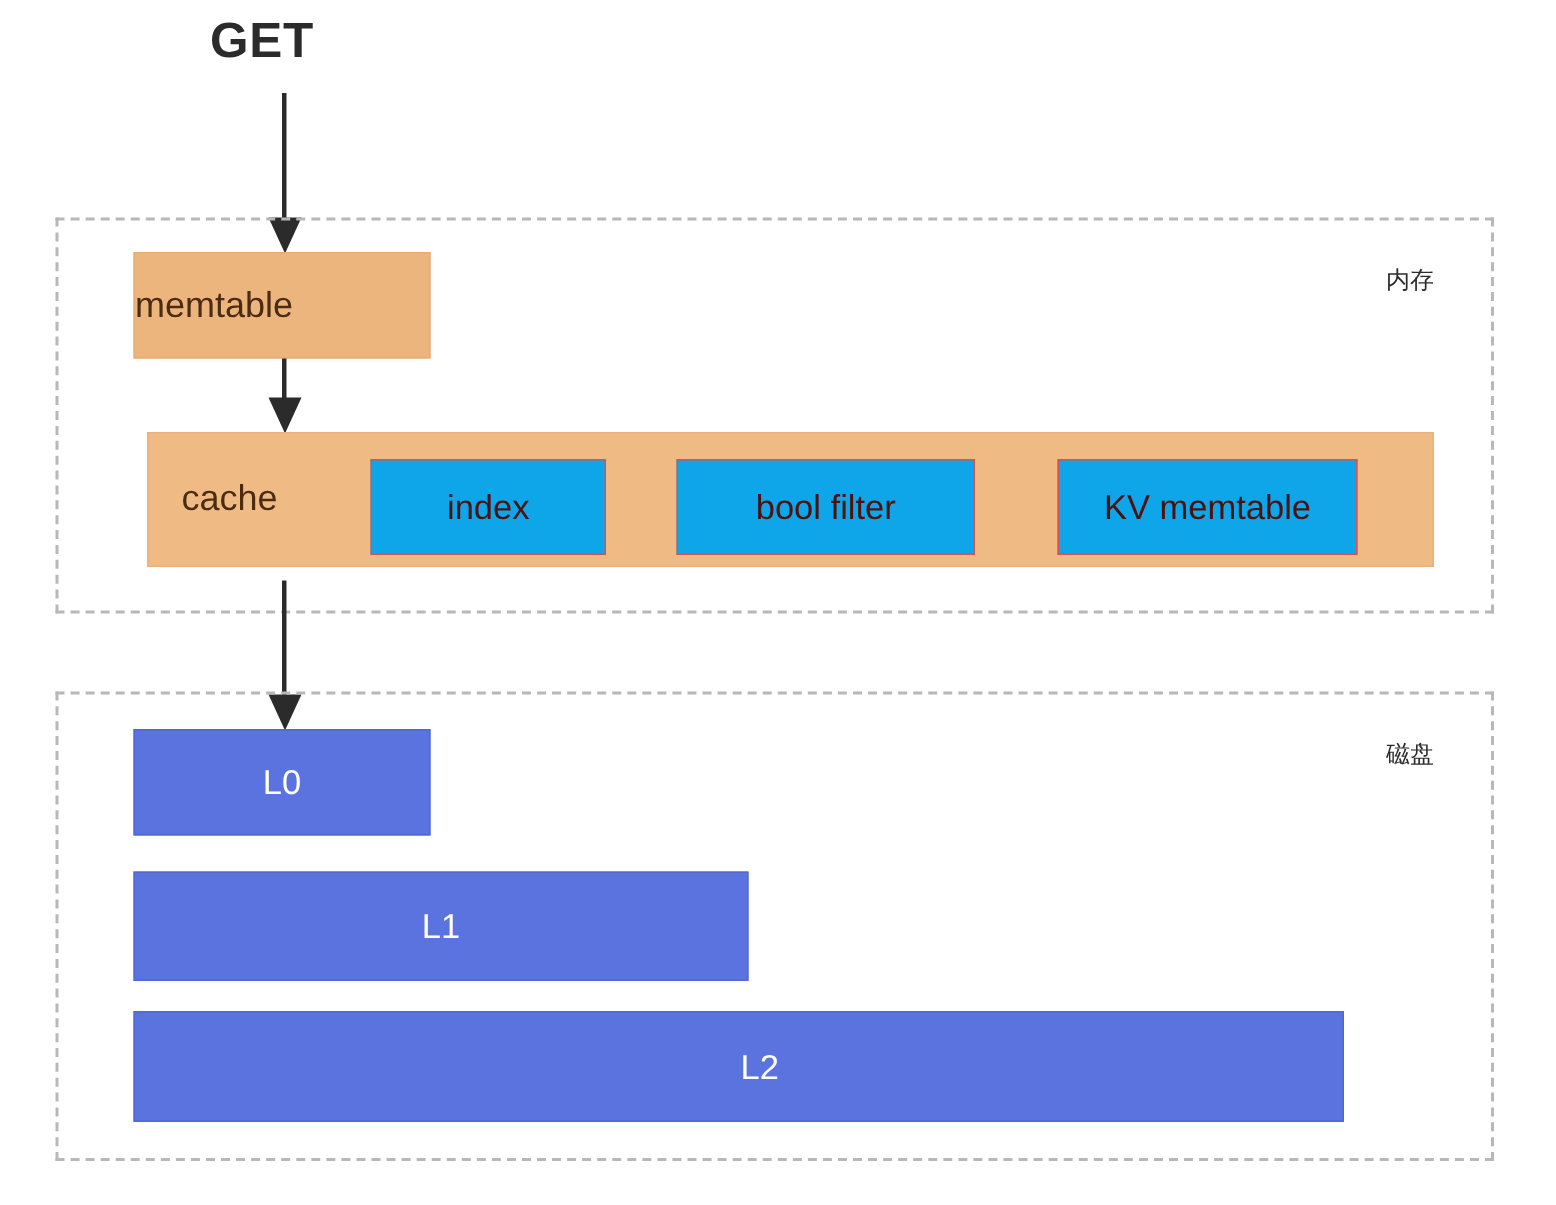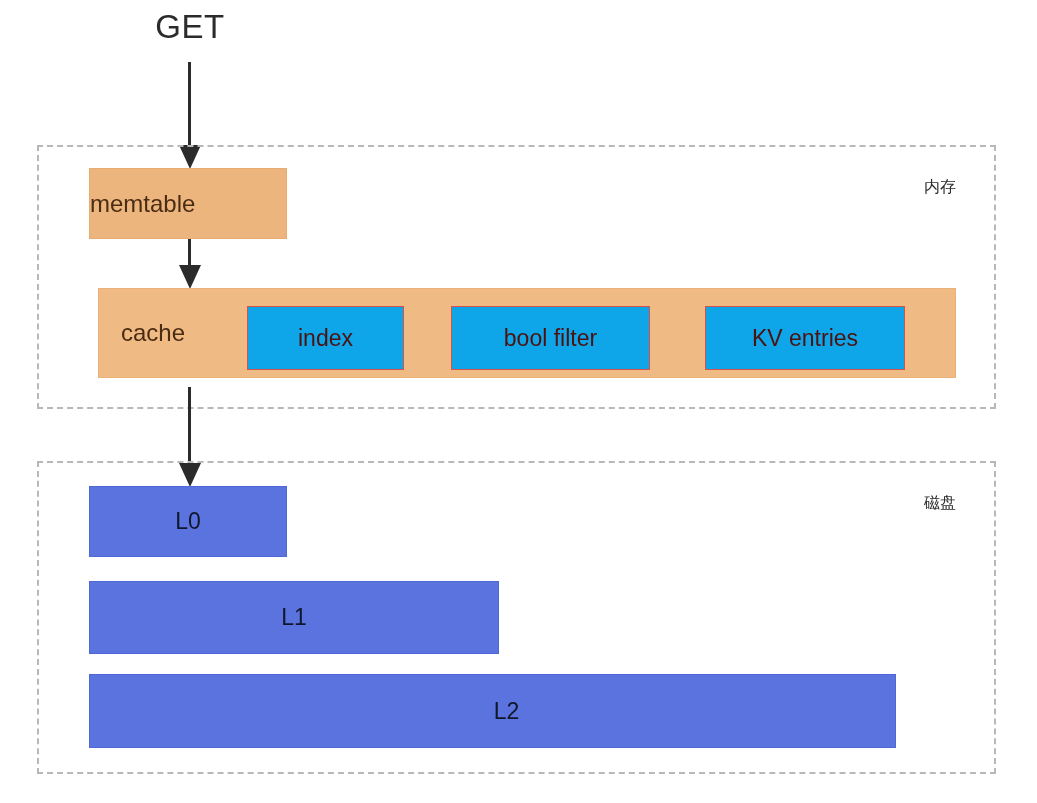--- a/index.html
+++ b/index.html
@@ -17,25 +17,26 @@
     background: #ffffff;
     overflow: hidden;
   }
 
   
   .get-label {
     position: absolute;
     left: 140px;
     top: 10px;
     width: 100px;
-    text-align: center;
+    text-align: left;
     font-size: 33px;
     color: #2b2b2b;
     letter-spacing: 0.5px;
     line-height: 1;
+    font-weight: bold;
   }
 
   
   .region {
     position: absolute;
     border: 2px dashed #b8b8b8;
     box-sizing: border-box;
     background: transparent;
   }
   .region-memory {
@@ -122,21 +123,21 @@
   
   .level-bar {
     position: absolute;
     background: #5B73DE;
     border: 1px solid #4f68d8;
     box-sizing: border-box;
     display: flex;
     align-items: center;
     justify-content: center;
     font-size: 23px;
-    color: #0f172a;
+    color: #ffffff;
     line-height: 1;
   }
   .level-0 { left: 89px; top: 486px; width: 198px; height: 71px; }
   .level-1 { left: 89px; top: 581px; width: 410px; height: 73px; }
   .level-2 { left: 89px; top: 674px; width: 807px; height: 74px; padding-left: 28px; }
 
   
   .arrow {
     position: absolute;
     left: 185px;
@@ -201,21 +202,21 @@
 
     <div class="cache-item cache-item-0">
       <span>index</span>
     </div>
 
     <div class="cache-item cache-item-1">
       <span>bool filter</span>
     </div>
 
     <div class="cache-item cache-item-2">
-      <span>KV entries</span>
+      <span>KV memtable</span>
     </div>
   </div>
 
   <div class="arrow arrow-cache-l0">
     <div class="shaft"></div>
     <div class="head"></div>
   </div>
 
   <div class="region region-disk">
     <div class="region-label region-label-disk">磁盘</div>

